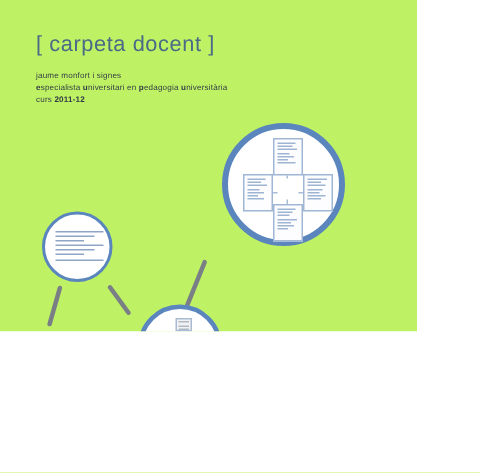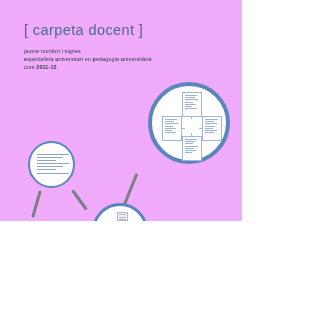--- a/index.html
+++ b/index.html
@@ -7,22 +7,23 @@
     padding: 0;
     background: #ffffff;
   }
   body {
     font-family: "Liberation Sans", sans-serif;
   }
   #page {
     position: relative;
     width: 242px;
     height: 221px;
-    background: #f0abfc;
+    background: #bef264;
     overflow: hidden;
+    padding-left: 36px;
   }
 
   
   .title {
     position: absolute;
     left: 24px;
     top: 22px;
     font-size: 14.5px;
     letter-spacing: 0.4px;
     color: #4a6a86;

